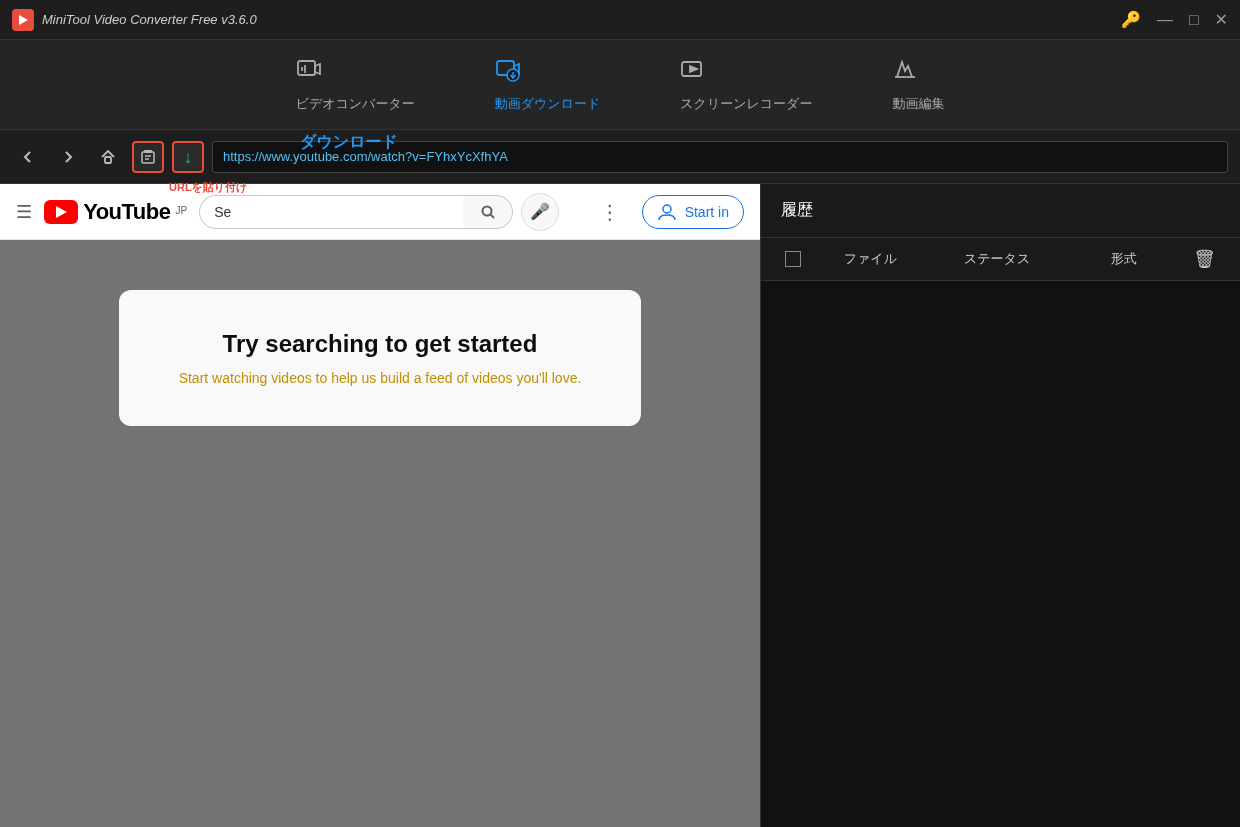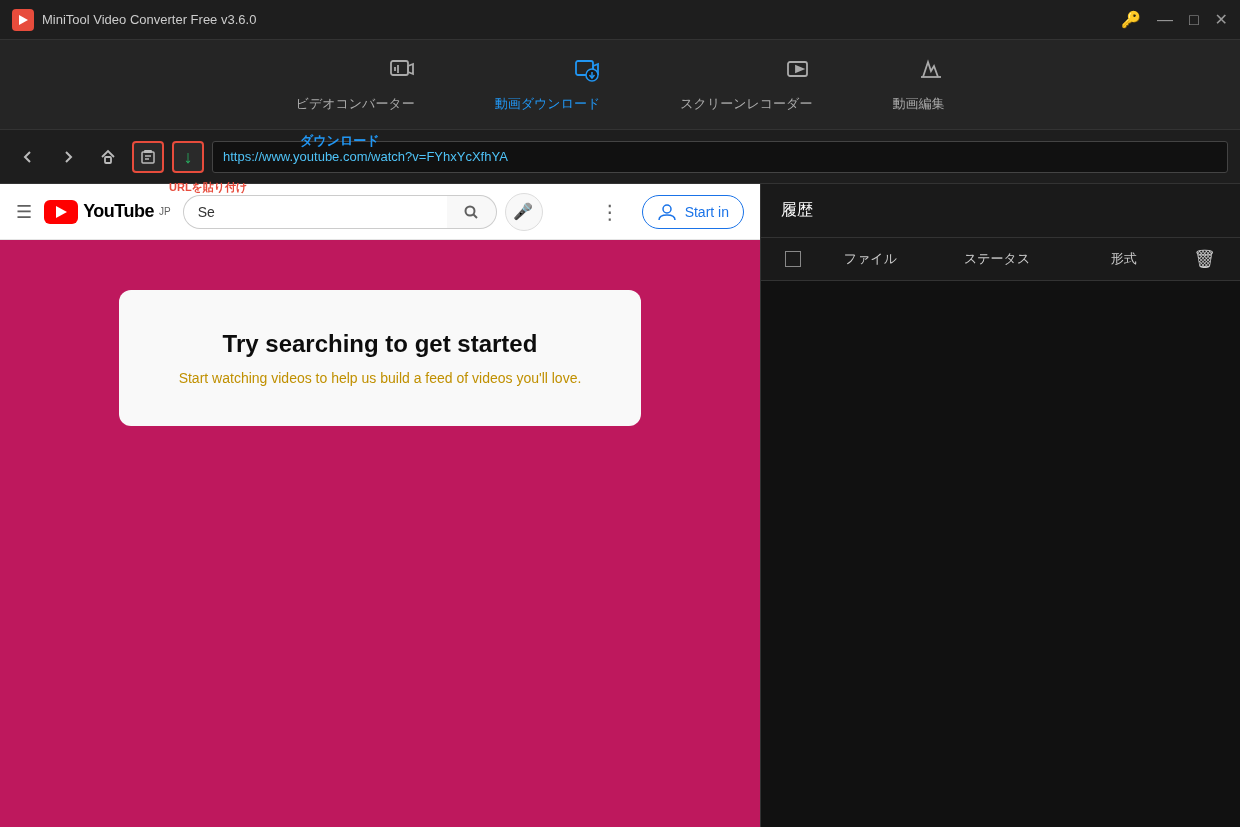--- a/index.html
+++ b/index.html
@@ -37,20 +37,21 @@
       width: 0;
       height: 0;
       border-style: solid;
       border-width: 5px 0 5px 9px;
       border-color: transparent transparent transparent #fff;
     }
     #title-text {
       font-size: 13px;
       color: #ccc;
       flex: 1;
+      font-style: italic;
     }
     #window-controls {
       display: flex;
       gap: 16px;
       align-items: center;
     }
     .win-btn {
       color: #999;
       font-size: 16px;
       cursor: pointer;
@@ -63,21 +64,21 @@
       height: 90px;
       display: flex;
       align-items: center;
       justify-content: center;
       gap: 80px;
       border-bottom: 1px solid #333;
     }
     .nav-tab {
       display: flex;
       flex-direction: column;
-      align-items: flex-end;
+      align-items: flex-start;
       gap: 6px;
       cursor: pointer;
       color: #aaa;
       font-size: 13px;
     }
     .nav-tab.active {
       color: #2196f3;
     }
     .nav-tab-icon {
       font-size: 22px;
@@ -182,21 +183,21 @@
     }
     #yt-logo-icon::before {
       content: '';
       width: 0;
       height: 0;
       border-style: solid;
       border-width: 6px 0 6px 11px;
       border-color: transparent transparent transparent #fff;
     }
     #yt-logo-text {
-      font-size: 18px;
+      font-size: 22px;
       font-weight: 700;
       color: #000;
       letter-spacing: -0.5px;
     }
     #yt-logo-suffix {
       font-size: 10px;
       color: #606060;
       align-self: flex-start;
       margin-top: 6px;
     }
@@ -251,21 +252,21 @@
       padding: 6px 14px;
       cursor: pointer;
       font-size: 14px;
       font-weight: 500;
       margin-left: 10px;
     }
 
     
     #yt-content {
       flex: 1;
-      background: #be185d;
+      background: #737373;
       display: flex;
       align-items: flex-start;
       justify-content: center;
       padding-top: 50px;
     }
     #yt-search-prompt {
       background: #f9f9f9;
       border-radius: 12px;
       padding: 40px 60px;
       text-align: center;
@@ -383,21 +384,21 @@
       <svg width="26" height="26" viewBox="0 0 26 26" fill="none" stroke="#aaa" stroke-width="1.8">
         <path d="M5 20 L10 5 L13 14 L16 9 L20 20" stroke="#aaa" fill="none" stroke-width="1.8"></path>
         <line x1="3" y1="20" x2="23" y2="20"></line>
       </svg>
     </span>
     <span class="nav-tab-label">動画編集</span>
   </div>
 </div>
 
 <div id="download-toolbar">
-  <div style="position:absolute; top:2px; left:300px; color:#2196f3; font-size:13px; font-weight:bold;">ダウンロード</div>
+  <div style="position:absolute; top:2px; left:300px; color:#2196f3; font-size:16px; font-weight:bold;">ダウンロード</div>
 
   <div class="toolbar-btn">
     <svg width="14" height="14" viewBox="0 0 14 14" fill="none" stroke="#bbb" stroke-width="2">
       <polyline points="9,2 4,7 9,12"></polyline>
     </svg>
   </div>
   <div class="toolbar-btn">
     <svg width="14" height="14" viewBox="0 0 14 14" fill="none" stroke="#bbb" stroke-width="2">
       <polyline points="5,2 10,7 5,12"></polyline>
     </svg>

